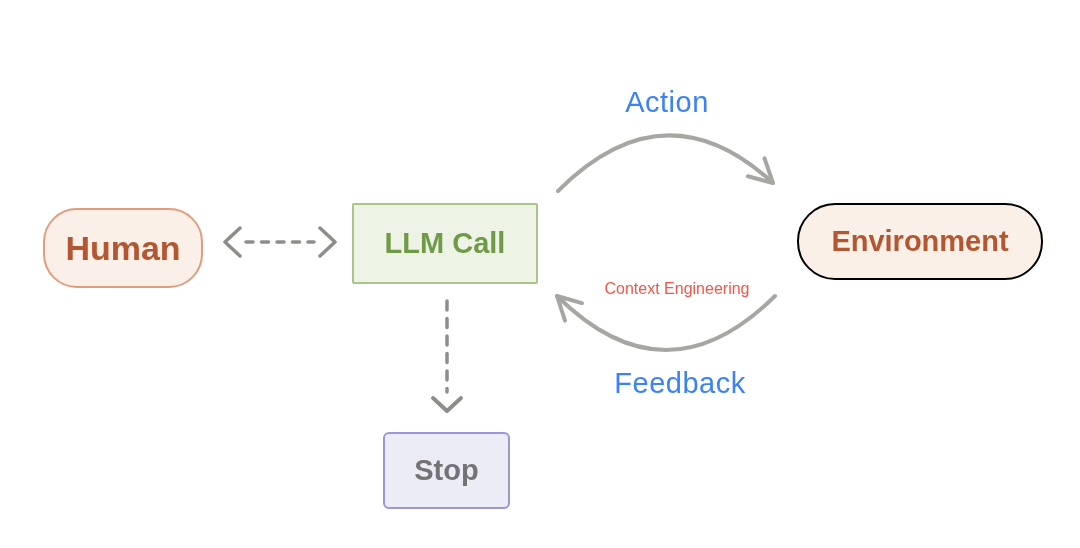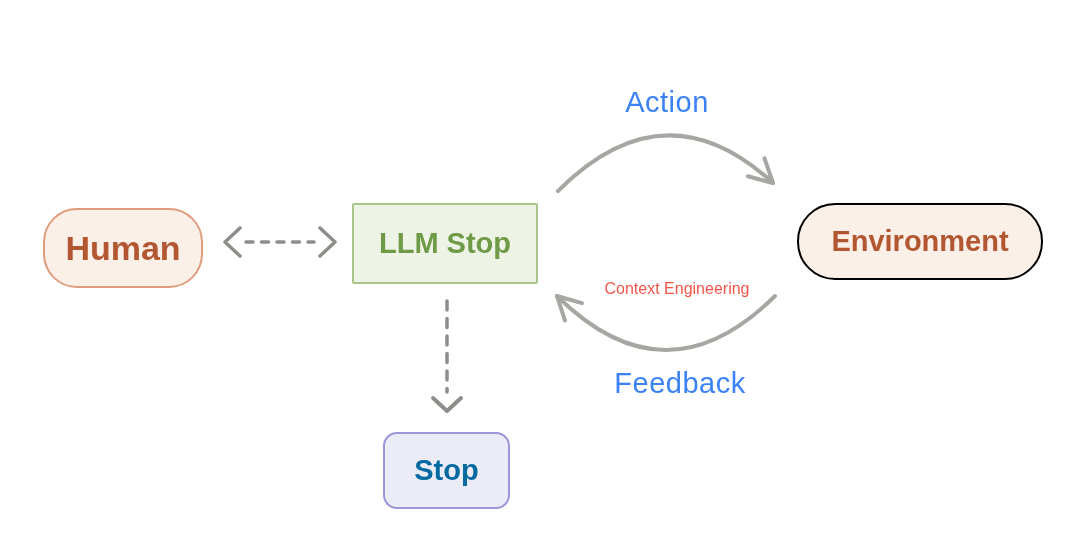--- a/index.html
+++ b/index.html
@@ -50,22 +50,22 @@
     background: #fbf0e8;
     border: 2px solid #000000;
     border-radius: 38px;
     color: #b25731;
     font-size: 29px;
   }
   .node-stop {
     left: 383px; top: 432px; width: 127px; height: 77px;
     background: #ececf7;
     border: 2px solid #9b95d9;
-    border-radius: 14px;
-    color: #0369a1;
+    border-radius: 6px;
+    color: #737373;
     font-size: 29px;
   }
   .edge-label {
     position: absolute;
     transform: translateX(-50%);
     color: #3b82f6;
     font-size: 29px;
     font-weight: 400;
     letter-spacing: 0.5px;
     white-space: nowrap;
@@ -110,21 +110,21 @@
       <line x1="447" y1="301" x2="447" y2="392" stroke-dasharray="9 8.5"></line>
       <polyline points="433,398 447,411 461,398" stroke-width="4"></polyline>
     </g>
   </svg>
 
   <div class="node node-human">
     <span>Human</span>
   </div>
 
   <div class="node node-llm">
-    <span>LLM Stop</span>
+    <span>LLM Call</span>
   </div>
 
   <div class="node node-environment">
     <span>Environment</span>
   </div>
 
   <div class="node node-stop">
     <span>Stop</span>
   </div>
 

